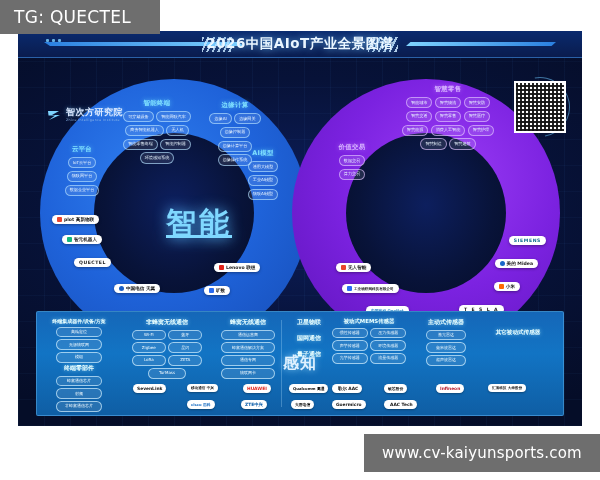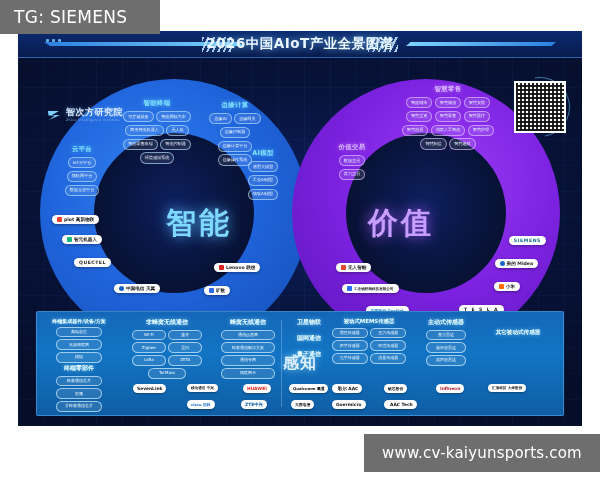--- a/index.html
+++ b/index.html
@@ -101,20 +101,21 @@
   .lobe-hole{
     position:absolute; border-radius:50%;
     background:radial-gradient(ellipse at 50% 45%, #0d1f5e 0%, #081339 60%, #050d28 100%);
   }
   #hole-left{ left:76px; top:102px; width:160px; height:160px; }
   #hole-right{ right:76px; top:102px; width:160px; height:160px; }
 
   .lobe-word{
     position:absolute; top:172px; font-size:30px; font-weight:bold; letter-spacing:3px;
     z-index:9;
+    text-decoration:underline;
   }
   #word-left{ left:148px; color:#7fd8ff; text-shadow:0 0 14px rgba(90,190,255,.9); }
   #word-right{ right:148px; color:#c79dff; text-shadow:0 0 14px rgba(170,90,255,.9); }
 
   
   .cluster{ position:absolute; z-index:10; }
   .c-title{
     font-size:6.4px; font-weight:bold; text-align:center;
     margin-bottom:3px; letter-spacing:.3px; white-space:nowrap;
   }
@@ -168,21 +169,21 @@
     font-size:4.4px; font-weight:bold; color:#111; white-space:nowrap;
     display:flex; align-items:center; justify-content:center; gap:2px;
     box-shadow:0 1px 2px rgba(0,0,0,.3);
   }
   .divider{ position:absolute; top:8px; bottom:8px; width:1px; background:rgba(180,225,255,.3); }
 </style>
 </head>
 <body>
 
 <div id="tg-watermark">
-  <span>TG: SIEMENS</span>
+  <span>TG: QUECTEL</span>
 </div>
 
 <div id="poster">
 
   <div class="hdr">
     <div class="dots">
         <i></i>
         <i></i>
         <i></i>
       </div>
@@ -211,21 +212,20 @@
         <div class="cells"></div>
       </div>
   </div>
 
   <div class="lobe" id="lobe-left"></div>
   <div class="lobe" id="lobe-right"></div>
   <div class="lobe-hole" id="hole-left"></div>
   <div class="lobe-hole" id="hole-right"></div>
 
   <div class="lobe-word" id="word-left">智能</div>
-  <div class="lobe-word" id="word-right">价值</div>
 
   <div class="cluster" style="left:96px; top:68px; width:86px;">
     <div class="c-title cyan">智能终端</div>
     <div class="pills">
       <span class="pill">可穿戴设备</span>
       <span class="pill">智能网联汽车</span>
       <span class="pill">商务智能机器人</span>
       <span class="pill">无人机</span>
       <span class="pill">智能零售终端</span>
       <span class="pill">智能控制器</span>

